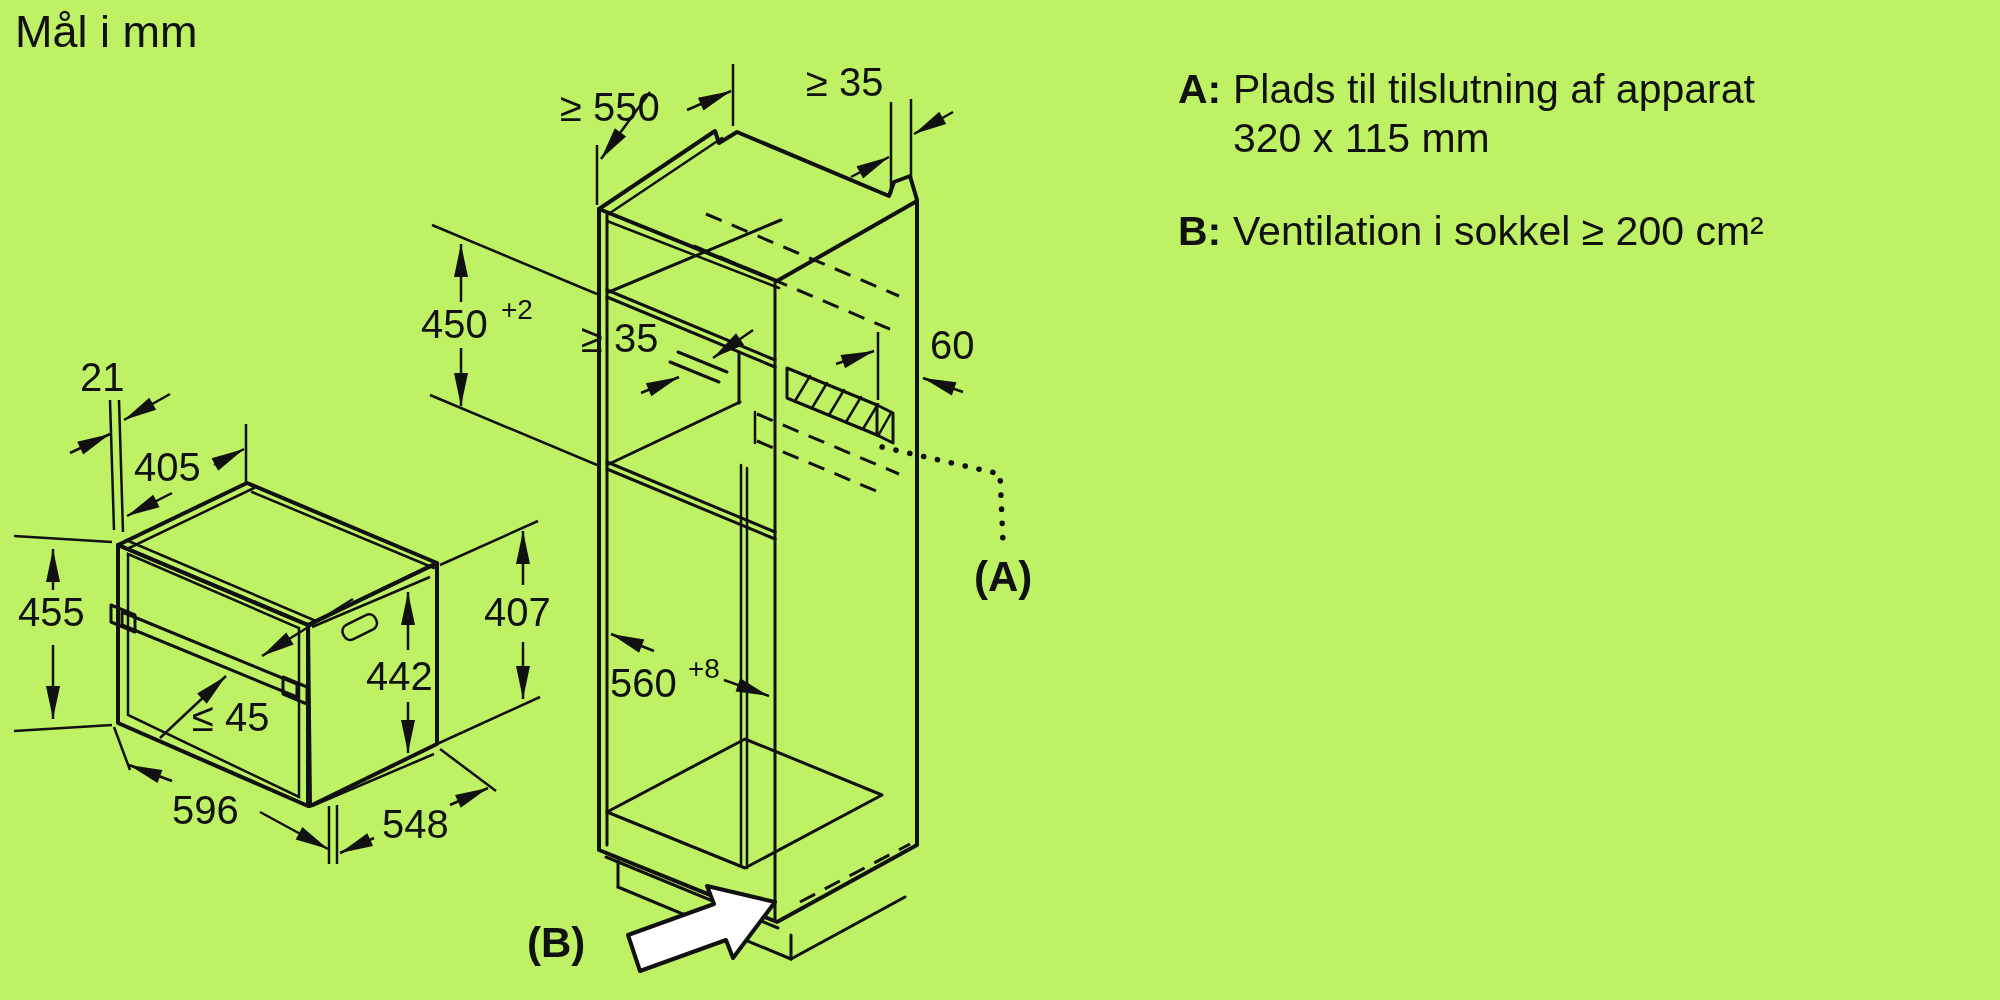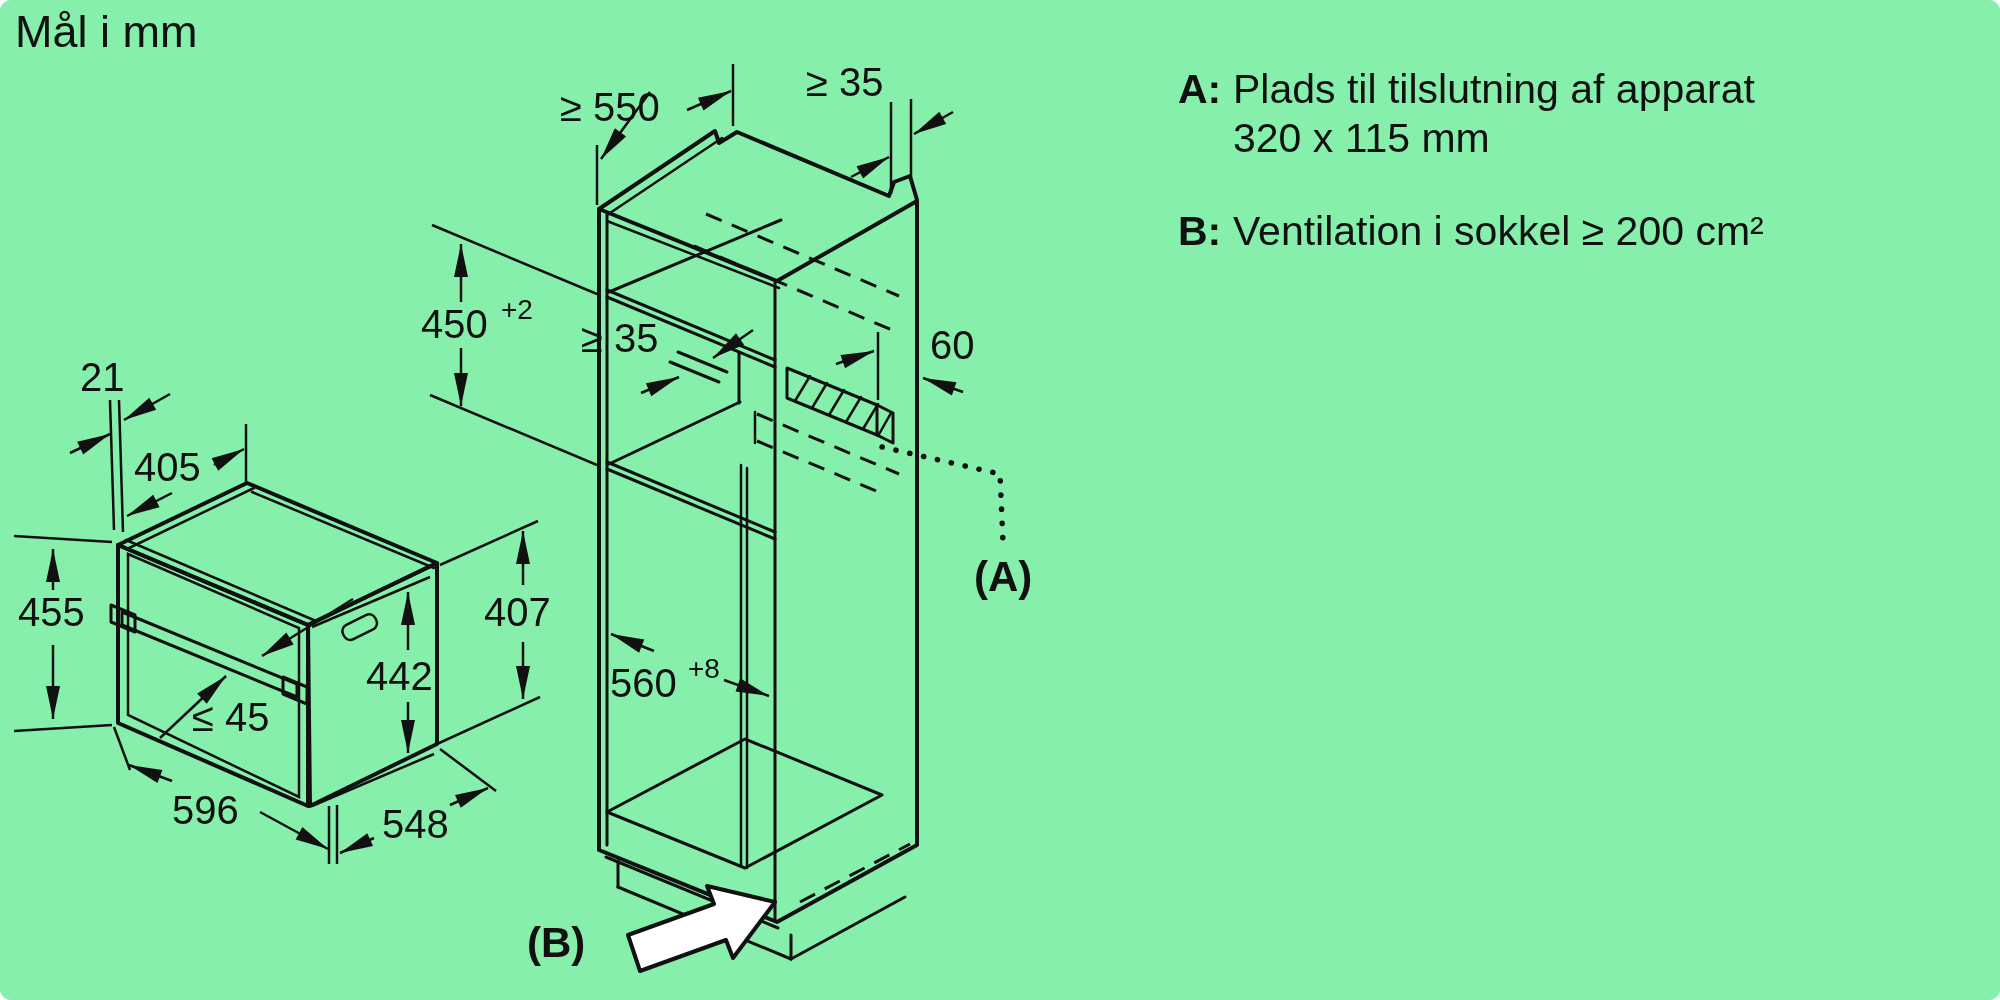--- a/index.html
+++ b/index.html
@@ -1,17 +1,17 @@
 <!DOCTYPE html>
 <html><head>
 <meta charset="utf-8">
 <style>
   html,body{margin:0;padding:0;background:#fff;}
-  .stage{position:relative;width:2000px;height:1000px;background:#86efac;overflow:hidden;
-         font-family:"Liberation Sans", sans-serif;border-radius:11px;}
+  .stage{position:relative;width:2000px;height:1000px;background:#bef264;overflow:hidden;
+         font-family:"Liberation Sans", sans-serif;}
   svg{position:absolute;left:0;top:0;}
   .ln  {stroke:#111;fill:none;stroke-width:4;stroke-linejoin:round;stroke-linecap:round;}
   .ln3 {stroke:#111;fill:none;stroke-width:3;stroke-linejoin:round;stroke-linecap:round;}
   .ln2 {stroke:#111;fill:none;stroke-width:2.5;stroke-linecap:round;}
   .dash{stroke:#111;fill:none;stroke-width:3;stroke-dasharray:17 11;stroke-linecap:butt;}
   .dots{stroke:#111;fill:none;stroke-width:5.5;stroke-dasharray:0.2 14;stroke-linecap:round;}
   .dim {stroke:#111;fill:none;stroke-width:2.5;}
   .txt {fill:#111;font-size:40px;}
   .sup {fill:#111;font-size:28px;}
   .ttl {fill:#111;font-size:45px;}

